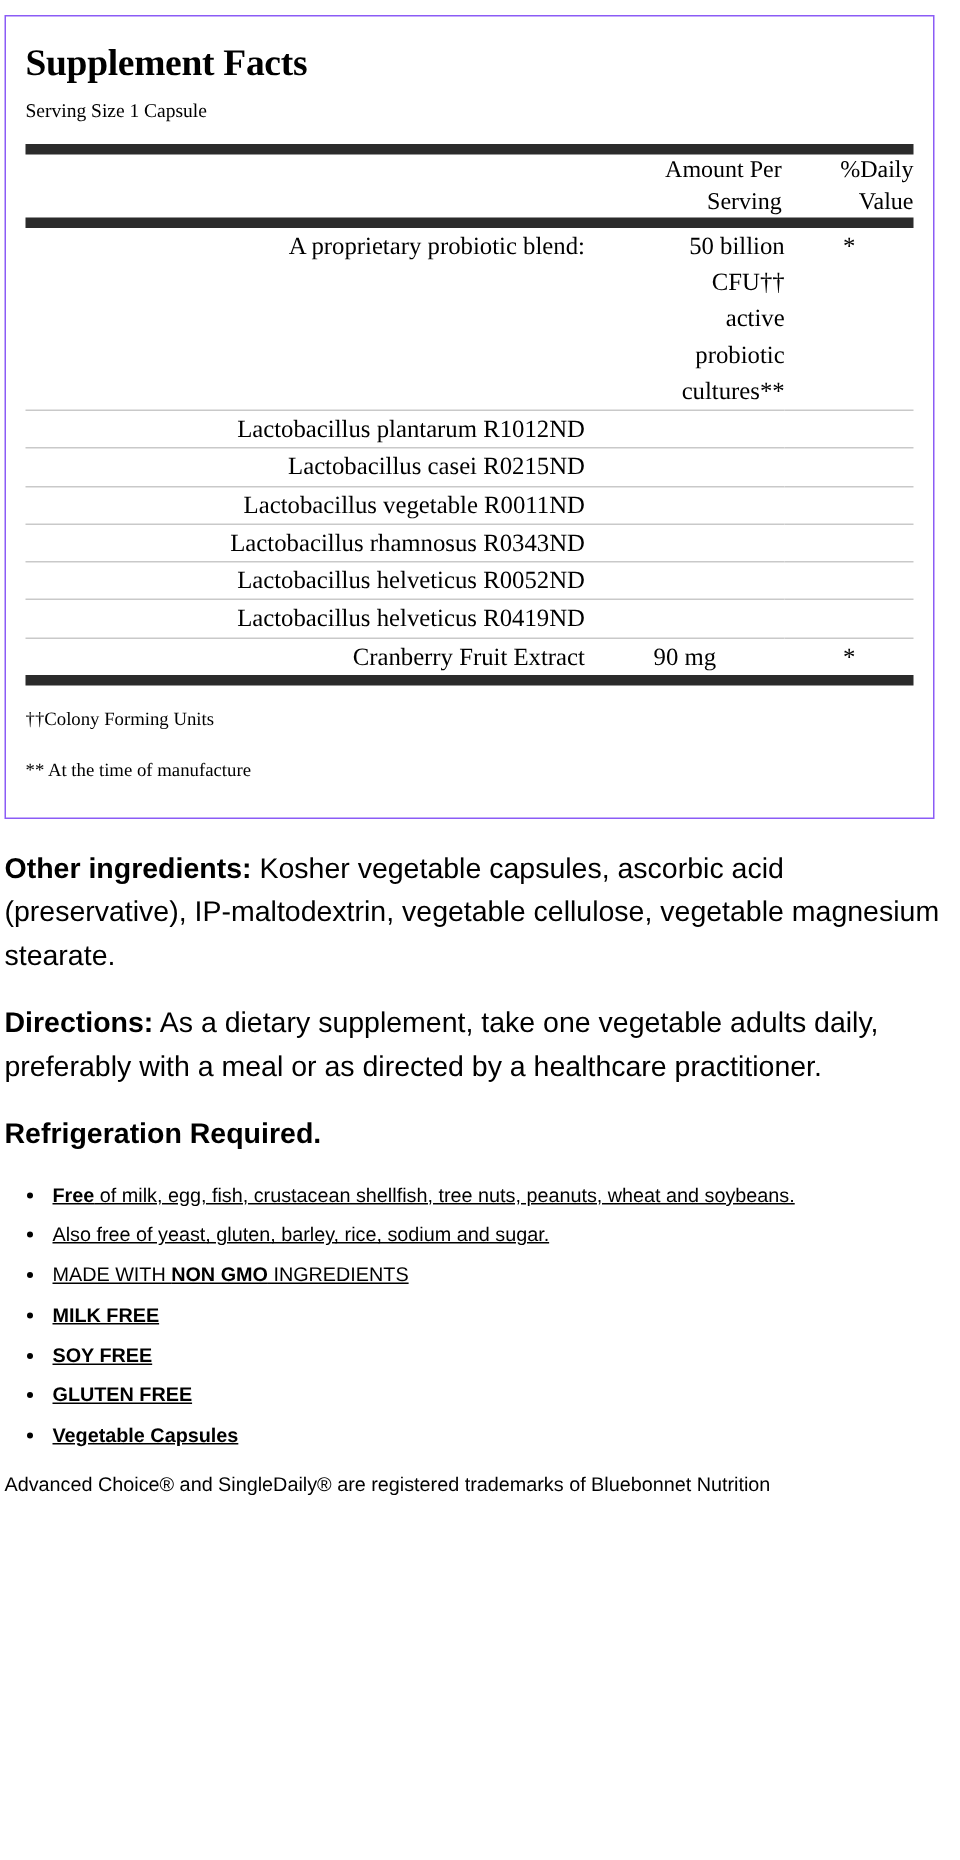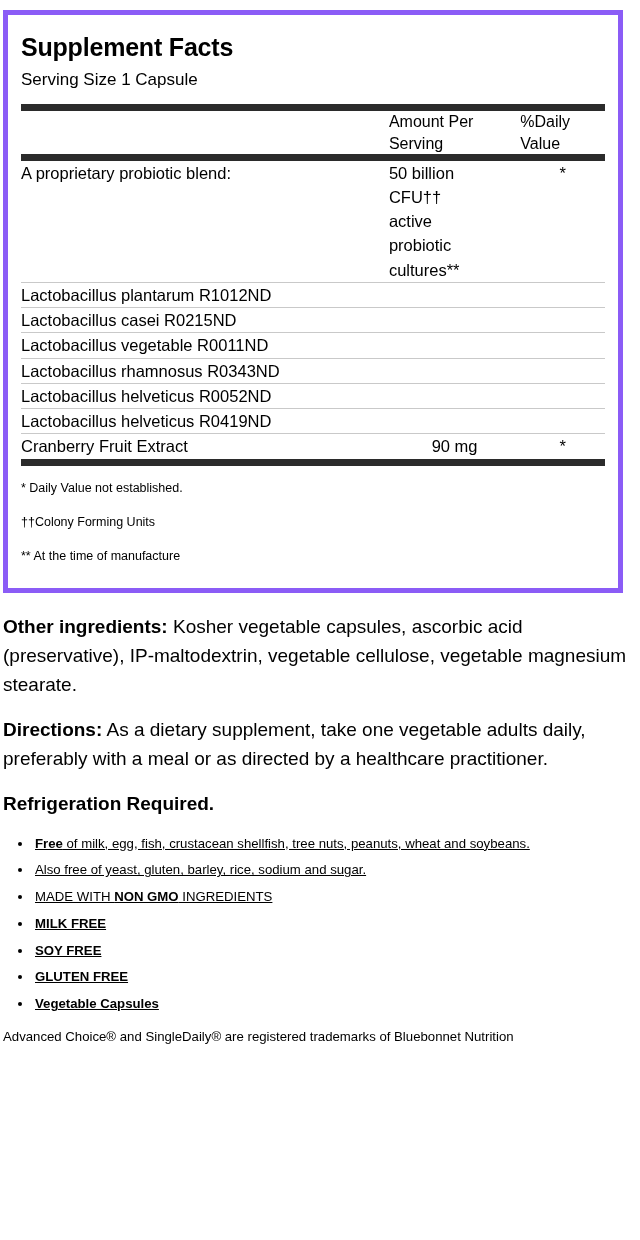--- a/index.html
+++ b/index.html
@@ -16,55 +16,56 @@
   }
   .page {
     width: 640px;
     box-sizing: border-box;
     padding: 0;
   }
 
   
   .sf-panel {
     margin: 10px 17px 0 3px;
-    border: 5px solid #8b5cf6;
+    border: 1px solid #8b5cf6;
     box-sizing: border-box;
     padding: 10px 13px 14px 13px;
     background: #fff;
+    font-family: Liberation Serif, serif;
   }
   .sf-title {
     font-size: 25px;
     font-weight: bold;
     letter-spacing: -0.2px;
     margin: 8px 0 2px 0;
     line-height: 1.12;
   }
   .sf-serving {
-    font-size: 17px;
+    font-size: 13px;
     margin: 9px 0 0 0;
     line-height: 1.2;
   }
 
   .bar-thick {
     height: 7px;
     background: #2b2b2b;
     margin: 14px 0 0 0;
   }
   .bar-thick.tight { margin-top: 0; }
 
   table.sf-table {
     width: 100%;
     border-collapse: collapse;
     table-layout: fixed;
   }
   table.sf-table td, table.sf-table th {
     padding: 0;
     vertical-align: top;
     font-weight: normal;
-    text-align: left;
+    text-align: right;
   }
   .col-name { width: 63%; }
   .col-amount { width: 22.5%; }
   .col-dv { width: 14.5%; }
 
   .hdr-row td {
     font-size: 16px;
     font-weight: bold;
     line-height: 1.32;
     padding: 6px 0 7px 0;
@@ -206,21 +207,20 @@
             <td>Cranberry Fruit Extract</td>
             <td class="cell-amount">90 mg</td>
             <td class="cell-dv">*</td>
           </tr>
         </tbody>
     </table>
 
     <div class="bar-thick tight"></div>
 
     <div class="sf-notes">
-      <div class="sf-note">* Daily Value not established.</div>
       <div class="sf-note">††Colony Forming Units</div>
       <div class="sf-note">** At the time of manufacture</div>
     </div>
   </div>
 
   <div class="body-copy">
 
     <p class="para"><span><b>Other ingredients:</b><span> Kosher vegetable capsules, ascorbic acid (preservative), IP-maltodextrin, vegetable cellulose, vegetable magnesium stearate.</span></span></p>
 
     <p class="para"><span><b>Directions:</b><span> As a dietary supplement, take one vegetable adults daily, preferably with a meal or as directed by a healthcare practitioner.</span></span></p>

